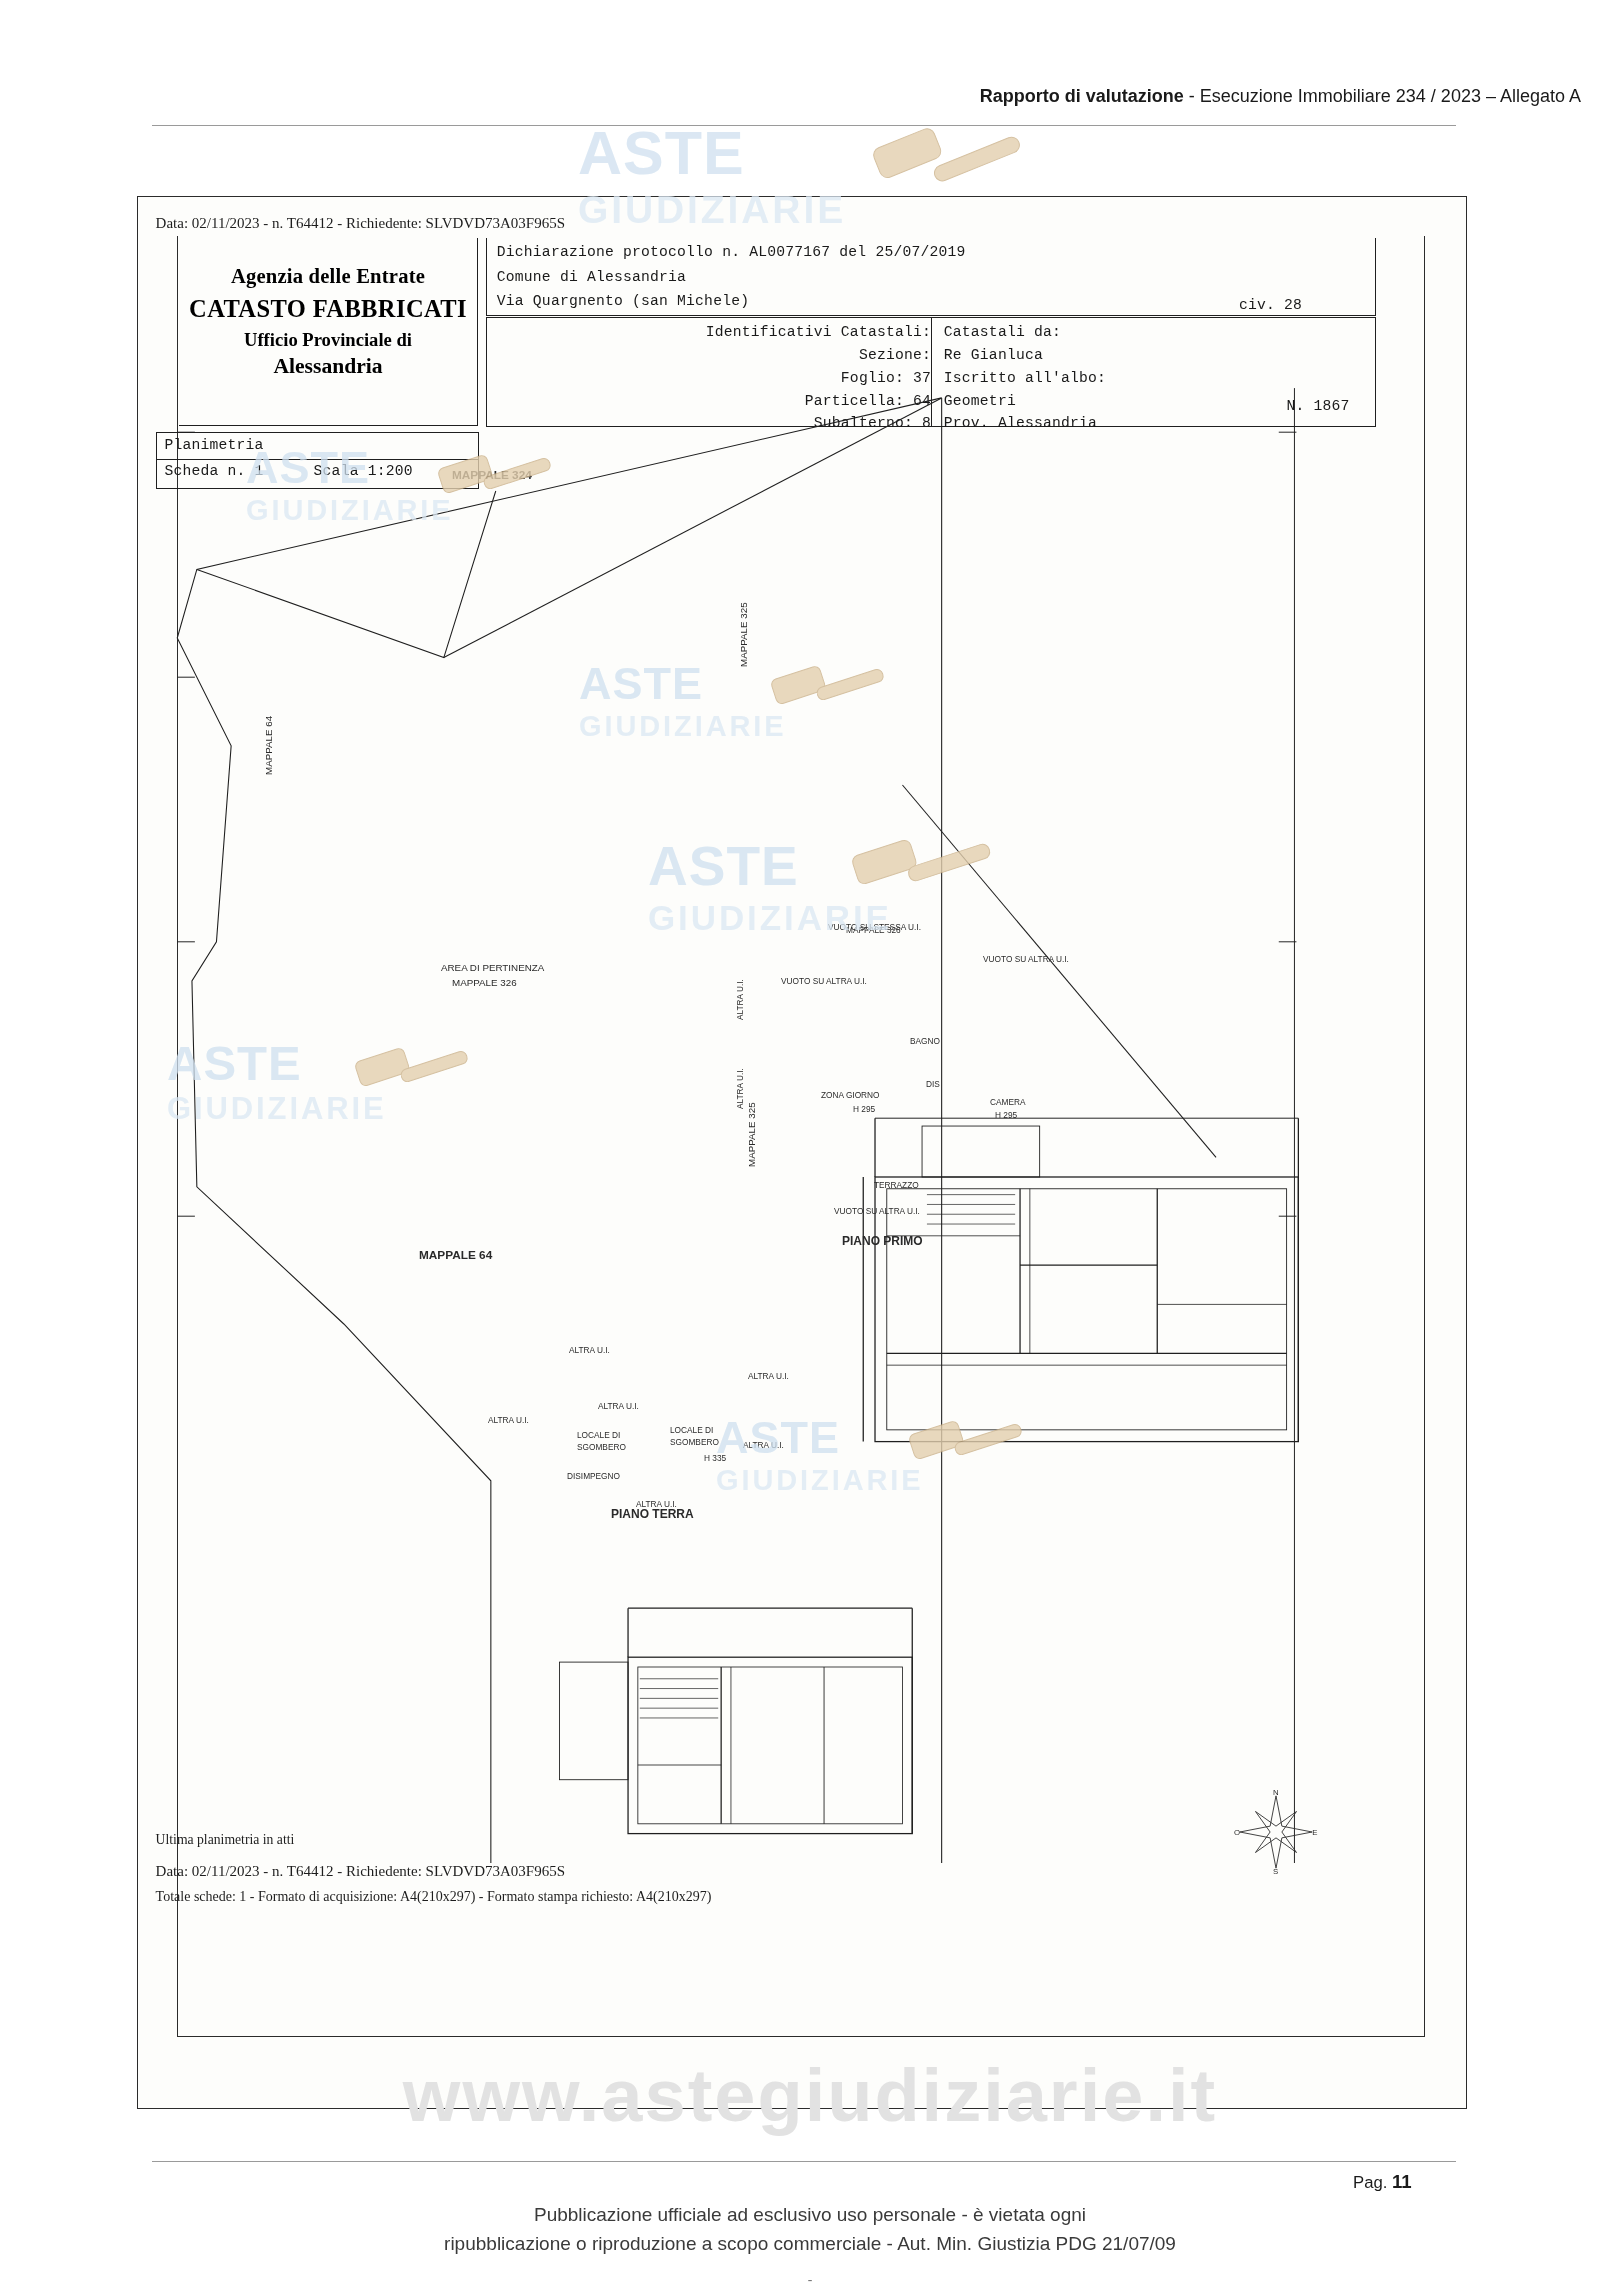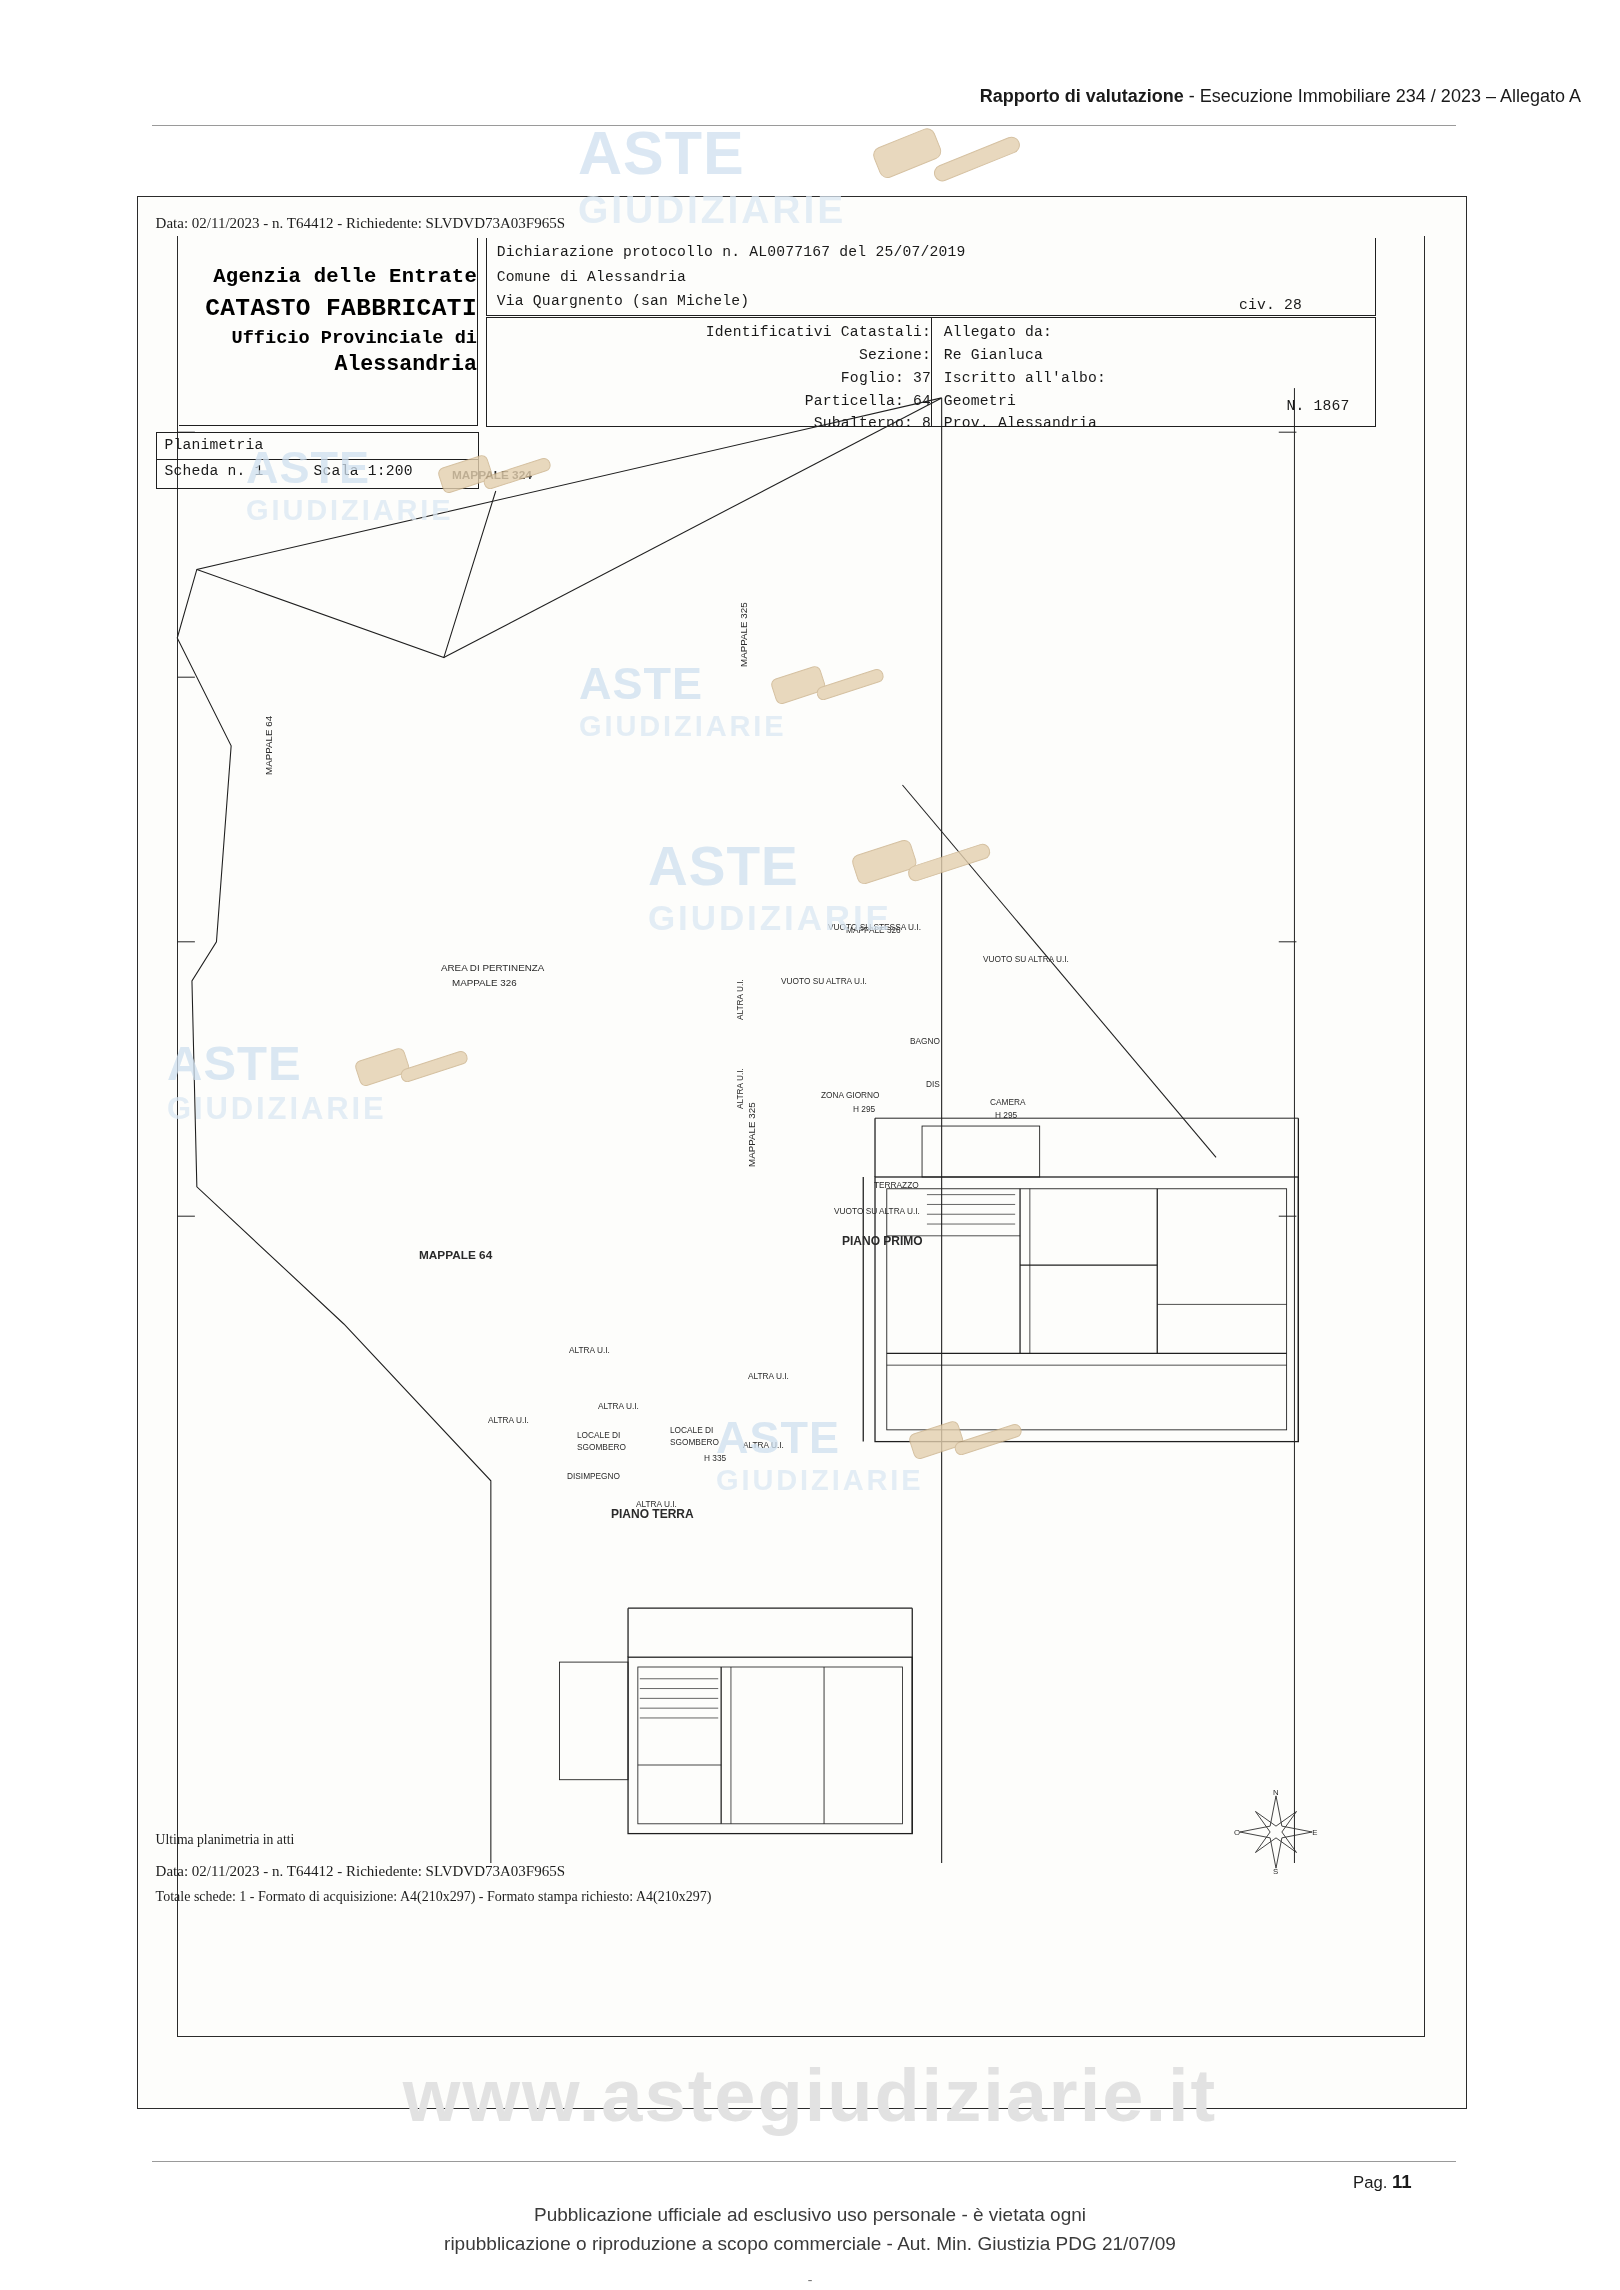--- a/index.html
+++ b/index.html
@@ -68,22 +68,22 @@
   .mono{font-family:"Liberation Mono", monospace;font-size:14.7px;color:#1a1a1a;letter-spacing:0.2px;}
 
   
   .data-top{ left:17.6px; top:17.6px; }
 
   
   .hdr-left{
     position:absolute;left:41px;top:41px;width:299px;height:188px;
     border:1.3px solid #1f1f1f;border-left:none;border-top:none;
     box-sizing:border-box;
-    text-align:right;
-    font-family:Liberation Mono, monospace;
+    text-align:center;
+    font-family:Liberation Serif, serif;
   }
   .hdr-left .l1{margin-top:27.4px;font-size:20.6px;font-weight:700;letter-spacing:0.2px;}
   .hdr-left .l2{margin-top:6.9px;font-size:24.5px;font-weight:700;letter-spacing:0.4px;}
   .hdr-left .l3{margin-top:5.9px;font-size:18.6px;font-weight:700;}
   .hdr-left .l4{margin-top:2.9px;font-size:21.6px;font-weight:700;}
 
   .box-plan{
     position:absolute;left:17.6px;top:235px;width:323px;height:57px;
     border:1.2px solid #1f1f1f;box-sizing:border-box;
   }
@@ -200,21 +200,21 @@
 
     <div class="box-ident">
       <div class="ln mono">Identificativi Catastali:</div>
       <div class="ln mono" style="padding-left:25.5px">Sezione:</div>
       <div class="ln mono" style="padding-left:39px">Foglio: 37</div>
       <div class="ln mono">Particella: 64</div>
       <div class="ln mono">Subalterno: 8</div>
     </div>
 
     <div class="box-comp">
-      <div class="ln mono">Allegato da:</div>
+      <div class="ln mono">Catastali da:</div>
       <div class="ln mono">Re Gianluca</div>
       <div class="ln mono">Iscritto all'albo:</div>
       <div class="ln mono">Geometri</div>
       <div class="ln mono">Prov. Alessandria</div>
       <div class="prov-n mono">N. 1867</div>
     </div>
 
     <svg class="draw" viewBox="0 0 1355 1950">
       <g stroke="#1f1f1f" fill="none" stroke-width="1.1">
 

